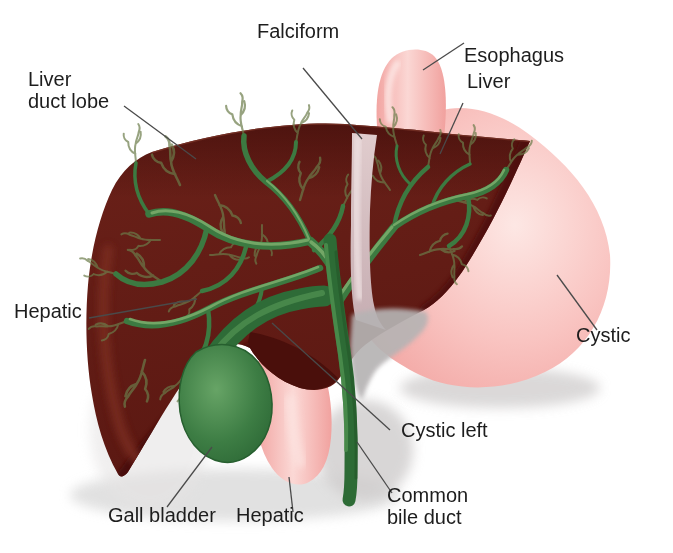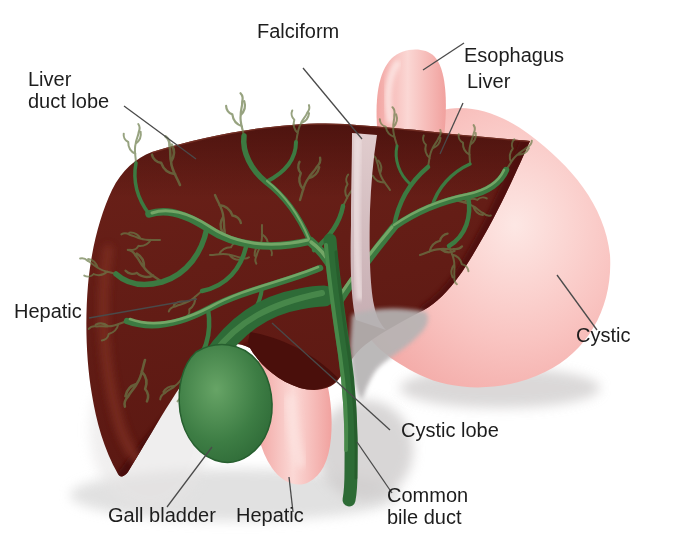--- a/index.html
+++ b/index.html
@@ -221,21 +221,21 @@
 <div class="lbl" style="left:467px;top:70px;">
   <span>Liver</span>
 </div>
 <div class="lbl" style="left:14px;top:300px;">
   <span>Hepatic</span>
 </div>
 <div class="lbl" style="left:576px;top:324px;">
   <span>Cystic</span>
 </div>
 <div class="lbl" style="left:401px;top:419px;">
-  <span>Cystic lobe</span>
+  <span>Cystic left</span>
 </div>
 <div class="lbl" style="left:387px;top:484px;">
   <span>Common</span>
   <span>bile duct</span>
 </div>
 <div class="lbl" style="left:108px;top:504px;">
   <span>Gall bladder</span>
 </div>
 <div class="lbl" style="left:236px;top:504px;">
   <span>Hepatic</span>

